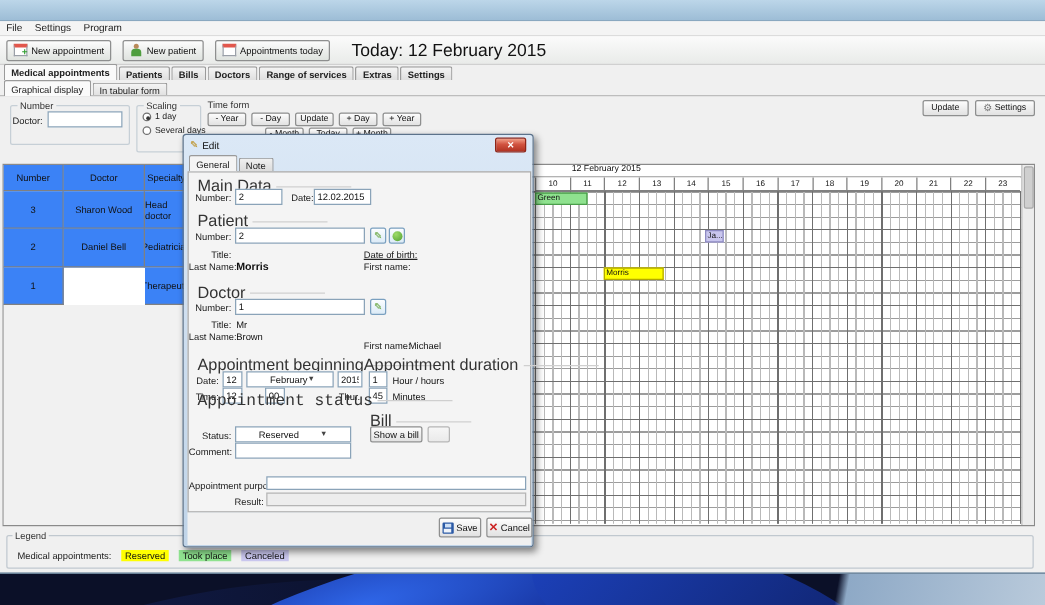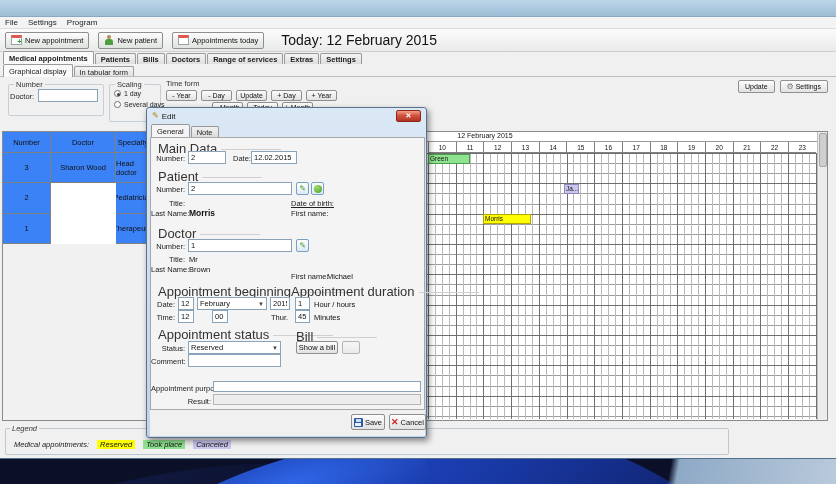--- a/index.html
+++ b/index.html
@@ -87,21 +87,21 @@
         repeating-linear-gradient(to right, #6f6f6f 0 1px, transparent 1px 27.7px),
         repeating-linear-gradient(to bottom, #6f6f6f 0 1px, transparent 1px 30.33px),
         repeating-linear-gradient(to right, #b9b9b9 0 1px, transparent 1px 6.925px),
         repeating-linear-gradient(to bottom, #9d9d9d 0 1px, transparent 1px 10.11px); }
   .event { position:absolute; font-size:6.5px; color:#111; border:1px solid #8a8a8a; padding-left:1px;
            overflow:hidden; white-space:nowrap; line-height:8px; }
   .v-scroll { position:absolute; right:0; top:0; width:10px; height:288px; background:#ececec; border-left:1px solid #bdbdbd; }
   .v-thumb { position:absolute; left:1px; top:1px; width:8px; height:34px; background:#cfcfcf; border:1px solid #a8a8a8; border-radius:2px; }
 
   
-  .legend-box { position:absolute; left:5px; top:428px; width:724px; height:27px; border:1px solid #c0c8cf; border-radius:2px;font-style:italic; }
+  .legend-box { position:absolute; left:5px; top:428px; width:822px; height:27px; border:1px solid #c0c8cf; border-radius:2px; }
   .legend-title { position:absolute; top:-5px; left:4px; background:#f0f0f0; font-size:7.5px; color:#333; padding:0 2px; }
   .legend-row { position:absolute; left:8px; top:11px; display:flex; align-items:center; gap:8px; font-size:7.5px; color:#222; }
   .legend-swatch { padding:0 3px; font-size:7.5px; color:#111; }
 
   
   .dialog { position:absolute; left:146px; top:107px; width:281px; height:331px;
             background:linear-gradient(#dbe8f6,#c0d4e8); border:1px solid #5b728a; border-radius:3px;
             box-shadow:2px 3px 6px rgba(0,0,0,.45); }
   .dlg-titlebar { position:absolute; left:0; top:0; width:100%; height:16px; display:flex; align-items:center; padding-left:5px; gap:3px; }
   .dlg-title { font-size:8px; color:#111; }
@@ -117,21 +117,21 @@
   .dlg-bottom { position:absolute; left:3px; top:302px; width:275px; height:26px; background:#f0f0f0; }
 
   .grp-label { position:absolute; font-size:13px; color:#333; white-space:nowrap; }
   .grp-label::after { content:""; display:inline-block; vertical-align:middle; margin-left:4px; height:1px; background:#cfcfcf; width:60px; }
   .d-label { position:absolute; font-size:7.5px; color:#222; text-align:right; white-space:nowrap; }
   .d-value { position:absolute; font-size:7.5px; color:#111; white-space:nowrap; }
   .d-input { position:absolute; background:#fff; border:1px solid #8aa3b8; font-size:7.5px; color:#111; padding:0 2px;
              height:13px; font-family:"Liberation Sans",sans-serif; }
   .d-input:disabled { background:#ededed; border-color:#b5b5b5; }
   .d-select { position:absolute; background:#fff; border:1px solid #8aa3b8; font-size:7.5px; color:#111; height:13px;
-              display:flex; align-items:center; padding:0 2px; justify-content:space-between; }
+              display:flex; align-items:center; padding:0 18px; justify-content:space-between; }
   .d-select .arr { font-size:6px; color:#444; }
   .icon-btn { position:absolute; width:13px; height:13px; border:1px solid #7aa0c0; border-radius:2px;
               background:linear-gradient(#fbfdff,#dcebf7); display:flex; align-items:center; justify-content:center;
               font-size:8px; line-height:1; }
   .green-glyph { color:#5a9e2f; }
   .ball-glyph { width:8px; height:8px; border-radius:50%; background:radial-gradient(circle at 35% 30%, #9fdc6a,#4f9e2f); }
   .d-btn { position:absolute; display:flex; align-items:center; justify-content:center; gap:2px; font-size:7.5px; color:#111;
            background:linear-gradient(#fdfdfd,#f0f0f0 45%,#e2e2e2); border:1px solid #8e8f8f; border-radius:2px; }
   .d-btn:disabled, .d-btn.disabled { color:#aaa; border-color:#b5b5b5; background:linear-gradient(#f6f6f6,#eaeaea); }
   .x-glyph { color:#c22; font-weight:bold; font-size:9px; }
@@ -232,20 +232,21 @@
 
   <div class="schedule">
     <div class="doc-table" id="doc-table">
         <div class="dt-cell" style="left: 0px; top: 0px; width: 48px; height: 21px;">Number</div>
         <div class="dt-cell" style="left: 48px; top: 0px; width: 65px; height: 21px;">Doctor</div>
         <div class="dt-cell" style="left: 113px; top: 0px; width: 35px; height: 21px;">Specialty</div>
         <div class="dt-cell" style="left: 0px; top: 21px; width: 48px; height: 30.33px;">3</div>
         <div class="dt-cell" style="left: 48px; top: 21px; width: 65px; height: 30.33px;">Sharon Wood</div>
         <div class="dt-cell" style="left: 113px; top: 21px; width: 35px; height: 30.33px;">Head doctor</div>
         <div class="dt-cell" style="left: 0px; top: 51.33px; width: 48px; height: 30.33px;">2</div>
+        <div class="dt-cell" style="left: 48px; top: 51.33px; width: 65px; height: 30.33px;">Daniel Bell</div>
         <div class="dt-cell" style="left: 113px; top: 51.33px; width: 35px; height: 30.33px;">Pediatrician</div>
         <div class="dt-cell" style="left: 0px; top: 81.66px; width: 48px; height: 30.33px;">1</div>
         <div class="dt-cell" style="left: 113px; top: 81.66px; width: 35px; height: 30.33px;">Therapeutic</div>
       </div>
     <div class="below-table"></div>
     <div class="timeline">
       <div class="tl-date">12 February 2015</div>
       <div class="tl-hours" id="tl-hours">
           <div class="hour-cell">10</div>
           <div class="hour-cell">11</div>
@@ -342,21 +343,21 @@
     <input class="d-input" style="left: 119px; top: 159px; width: 20px;" value="2015">
     <input class="d-input" style="left: 144px; top: 159px; width: 15px;" value="1">
     <span class="d-value" style="left:163px; top:162px;">Hour / hours</span>
     <span class="d-label" style="left:0; top:175px; width:24px;">Time:</span>
     <input class="d-input" style="left: 27px; top: 172px; width: 16px;" value="12">
     <input class="d-input" style="left: 46px; top: 172px; width: 16px; margin-left: 15px;" value="00">
     <span class="d-value" style="left:120px; top:175px;">Thur.</span>
     <input class="d-input" style="left: 144px; top: 172px; width: 15px;" value="45">
     <span class="d-value" style="left:163px; top:175px;">Minutes</span>
 
-    <span class="grp-label" style="left:7px; top:189px;">Appointment status</span>
+    <span class="grp-label" style="left:7px; top:175px;font-family:Liberation Mono, monospace;">Appointment status</span>
     <span class="grp-label" style="left:145px; top:191px;">Bill</span>
     <span class="d-label" style="left:0; top:206px; width:34px;">Status:</span>
     <div class="d-select" style="left:37px; top:203px; width:93px;">
       <span>Reserved</span>
       <span class="arr">▼</span>
     </div>
     <button class="d-btn" style="left:145px; top:203px; width:42px; height:13px;">
       <span>Show a bill</span>
     </button>
     <button class="d-btn disabled" style="left:191px; top:203px; width:18px; height:13px;"></button>

